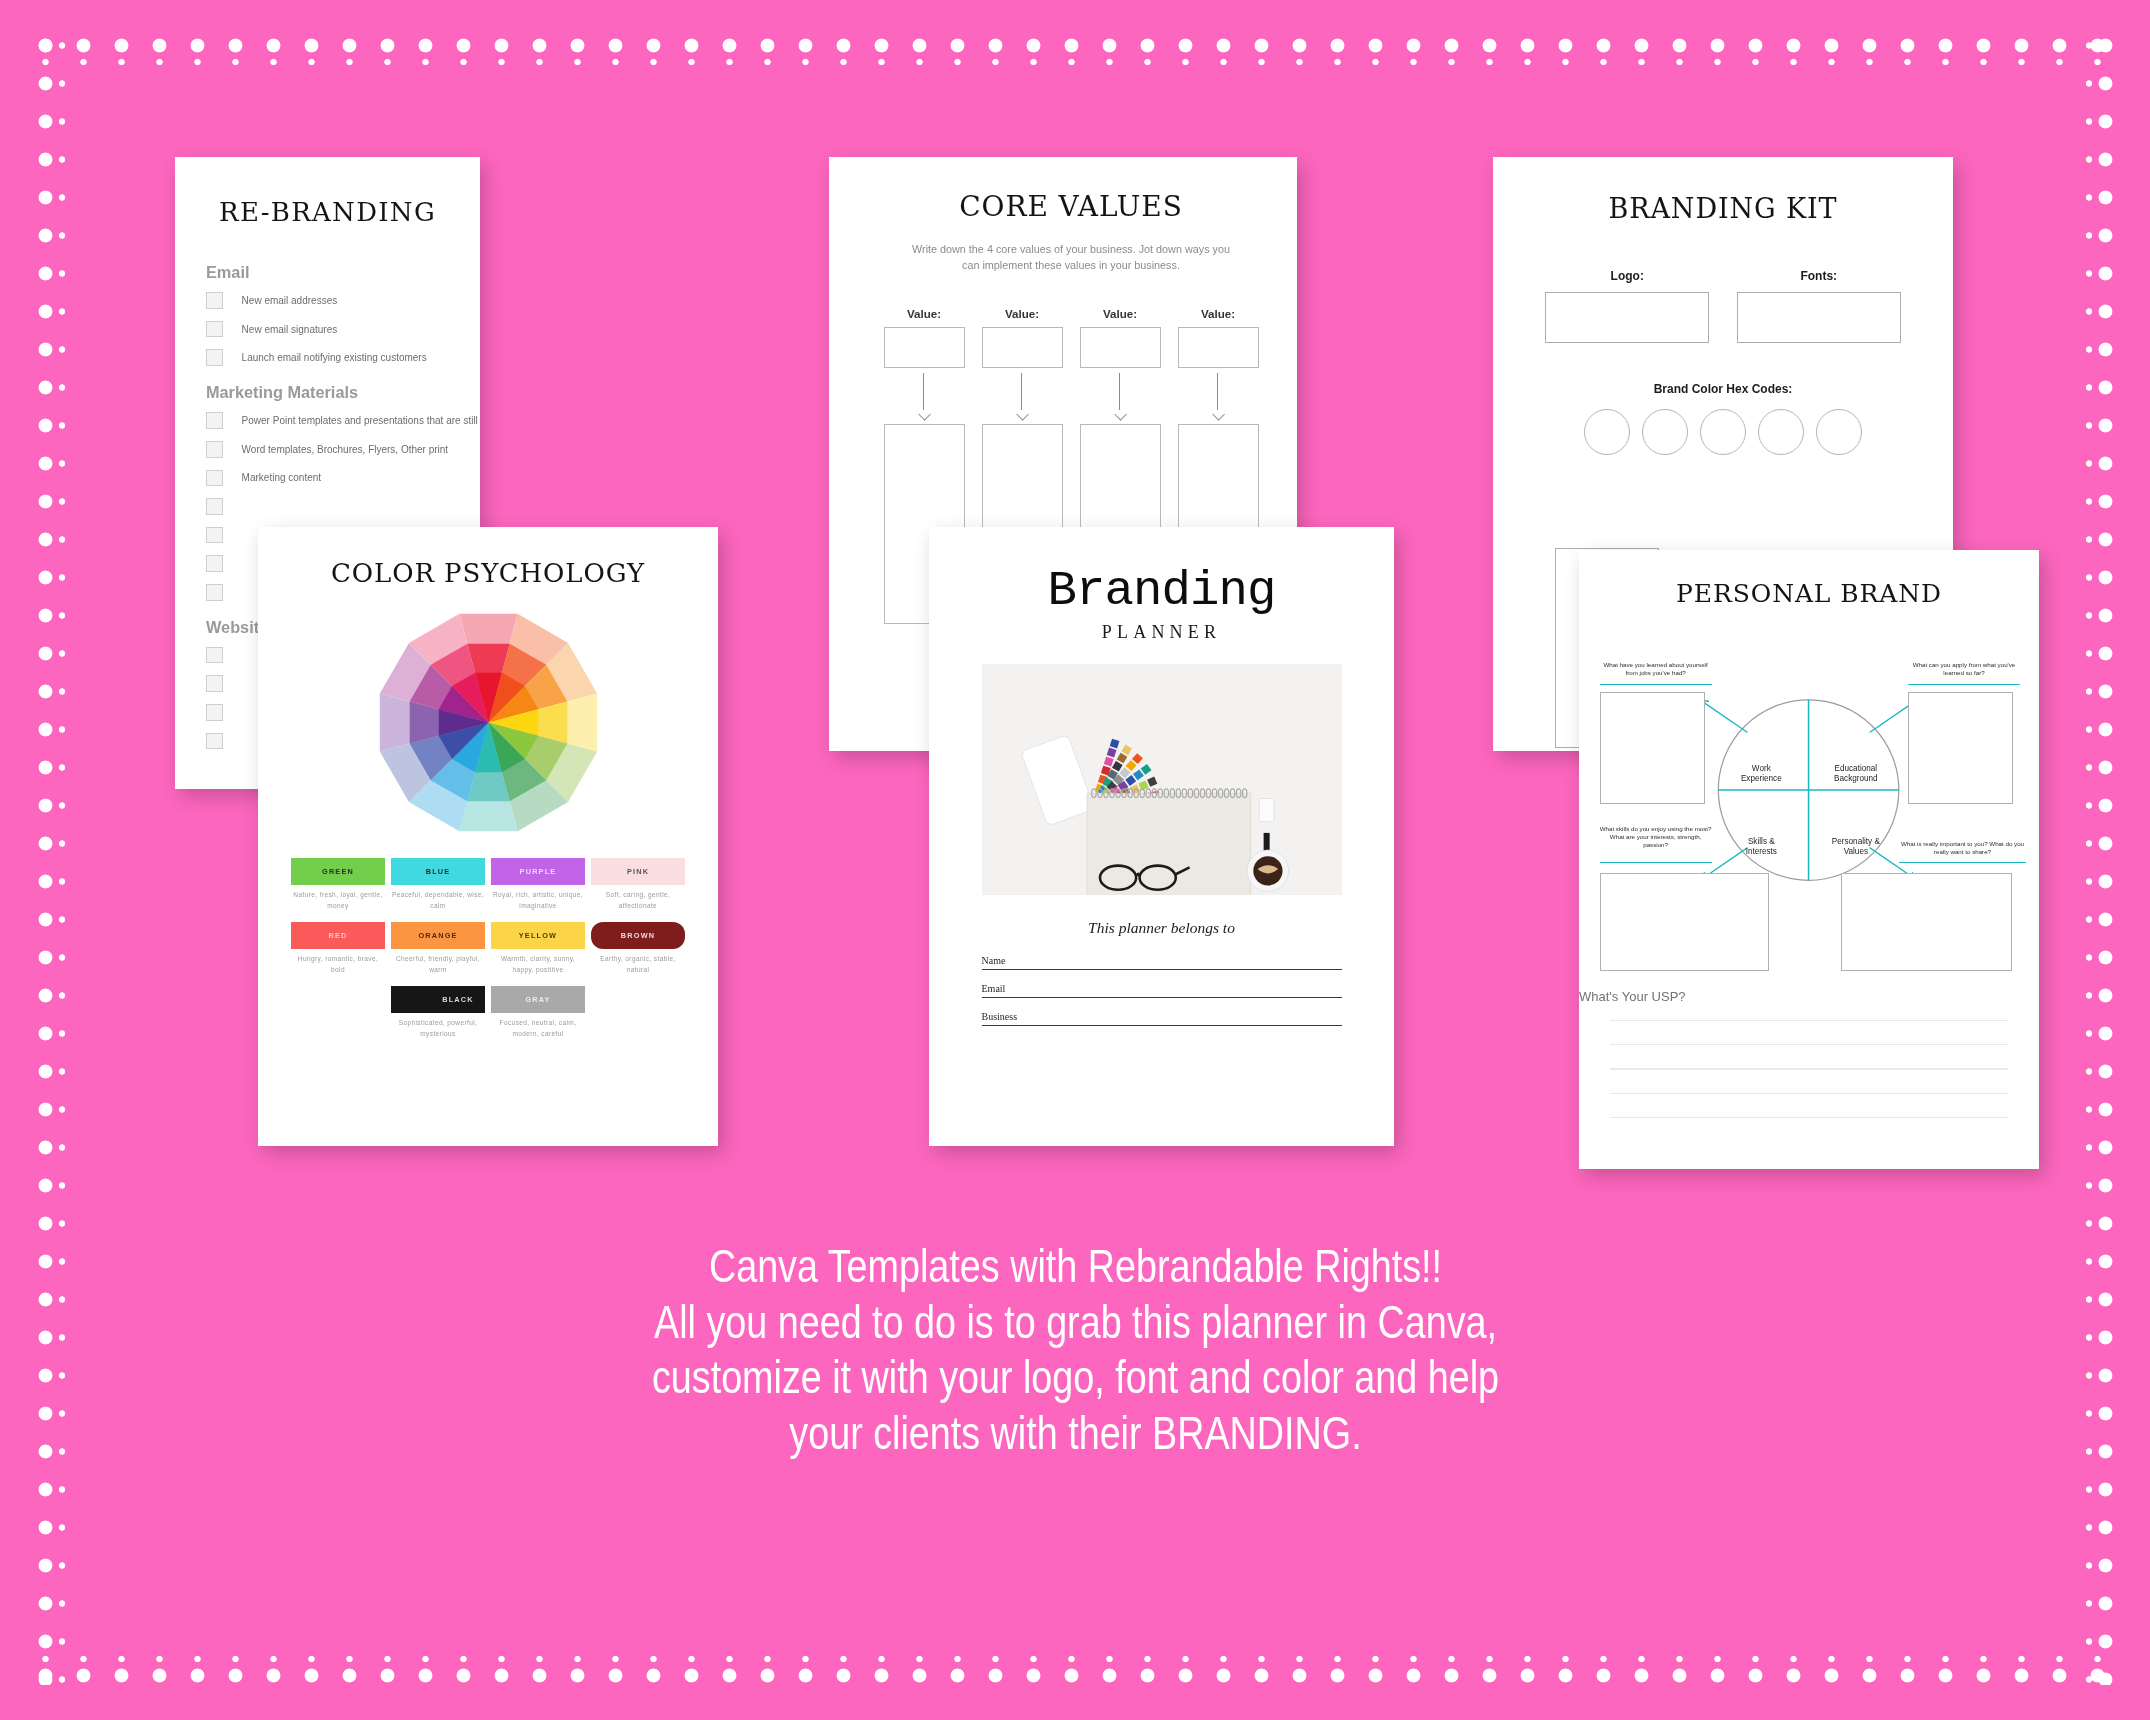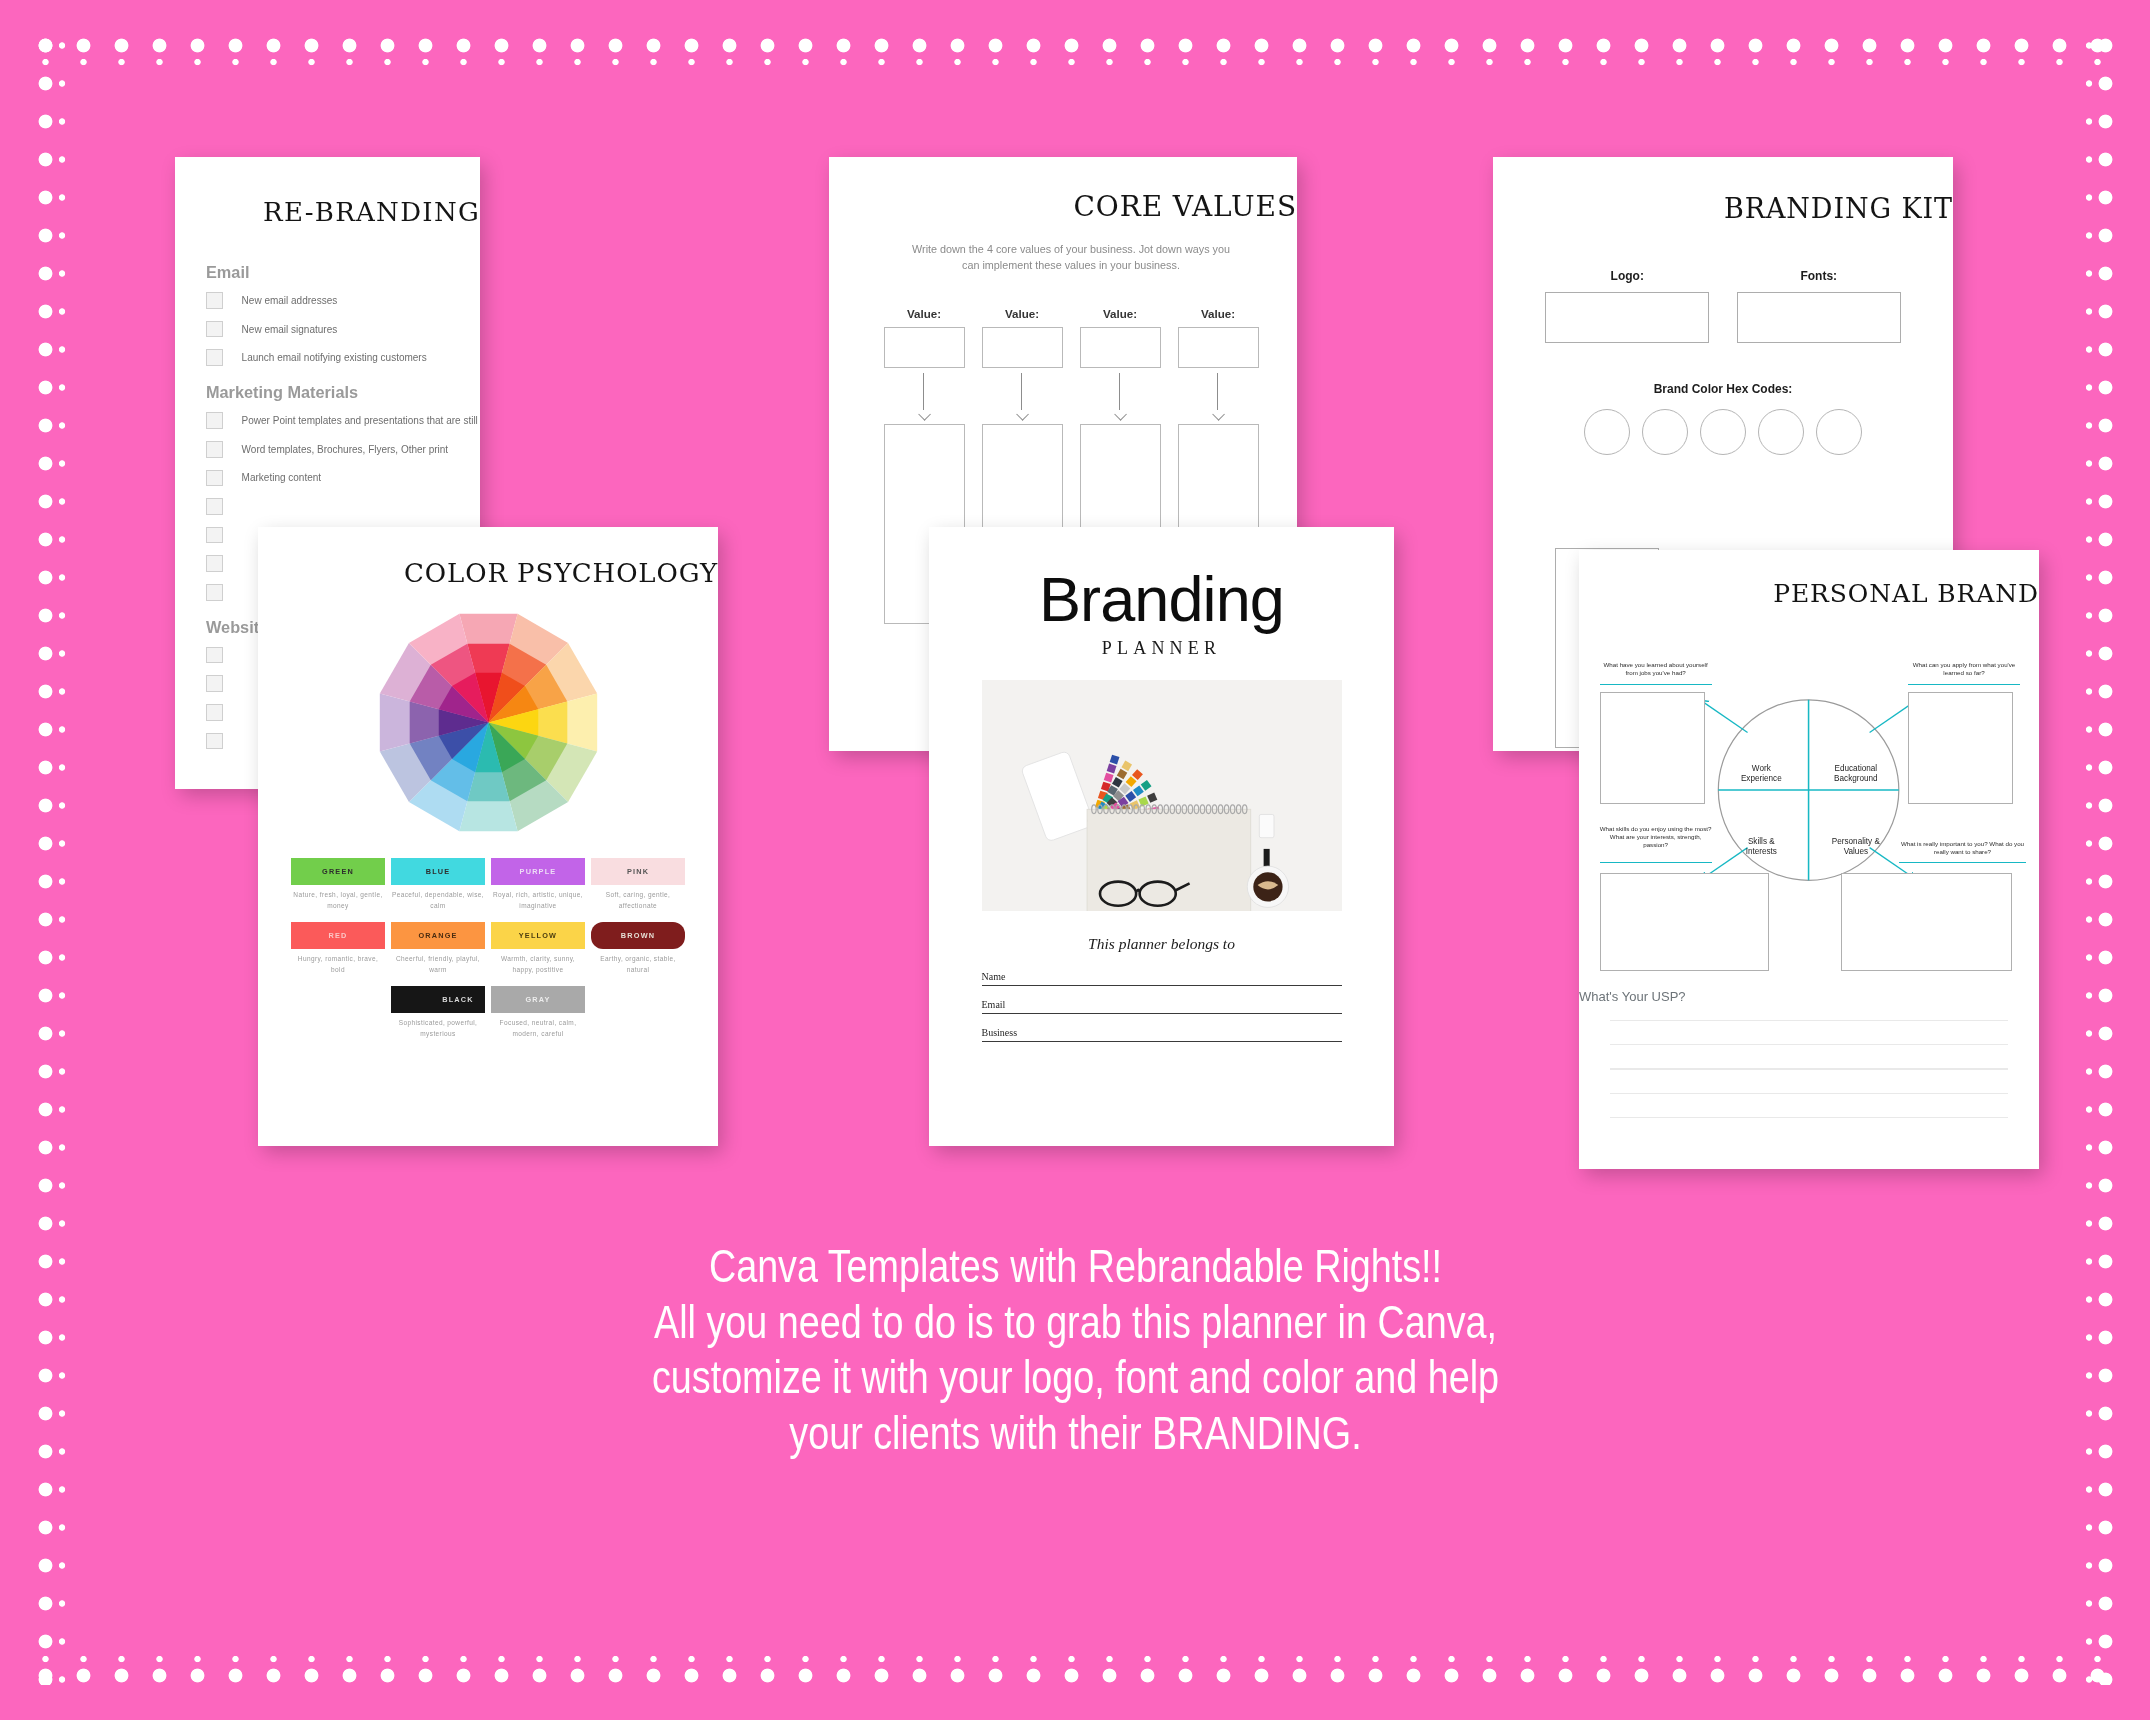--- a/index.html
+++ b/index.html
@@ -24,21 +24,21 @@
   
   .page{
     position:absolute;background:#ffffff;
     box-shadow:5.2px 6.9px 19px rgba(0,0,0,0.22);
     overflow:hidden;
   }
   .pg-title{
     text-align:center;font-family:"Liberation Serif", serif;
     font-weight:400;color:#141414;letter-spacing:1.7px;
   }
-  .ttl-cond{font-family:"DejaVu Serif", serif;text-align:right;}
+  .ttl-cond{font-family:"DejaVu Serif", serif;}
 
   
   #page-rebranding{left:175px;top:157px;width:305px;height:632px;}
   #page-rebranding .pg-title{font-size:26px;margin-top:40px;letter-spacing:1.3px;}
   .rb-body{padding:0 31px;margin-top:36px;}
   .rb-section{font-size:16.3px;font-weight:bold;color:#9a9a9a;margin:17px 0 10.3px 0;}
   .rb-item{display:flex;align-items:center;margin:0 0 12px 0;}
   .rb-box{width:14.6px;height:14.6px;border:0.9px solid #cfcfcf;background:#f3f3f3;flex:0 0 auto;}
   .rb-label{font-size:10px;color:#6d6d6d;margin-left:19px;white-space:nowrap;}
 
@@ -74,21 +74,21 @@
   .swatch-grid{padding:0 33px;margin-top:22.4px;}
   .sw-row{display:flex;gap:6px;margin-bottom:11.2px;}
   .sw-cell{width:95px;}
   .sw-cell.empty{visibility:hidden;}
   .sw-chip{height:27.5px;display:flex;align-items:center;justify-content:center;}
   .sw-name{font-size:7.3px;letter-spacing:1.2px;font-weight:600;}
   .sw-desc{margin-top:5.2px;font-size:6.5px;line-height:1.55;text-align:center;color:#9a9a9a;letter-spacing:0.4px;}
 
   
   #page-planner{left:929px;top:527px;width:465px;height:619px;}
-  .bp-title{text-align:center;font-family:Liberation Sans, sans-serif;font-weight:300;font-size:63px;color:#0d0d0d;margin-top:36px;letter-spacing:-0.9px;}
+  .bp-title{text-align:center;font-family:Liberation Mono, monospace;font-weight:300;font-size:49px;color:#0d0d0d;margin-top:36px;letter-spacing:-0.9px;}
   .bp-sub{text-align:center;font-family:"Liberation Serif",serif;font-size:18px;letter-spacing:5.2px;color:#1a1a1a;margin-top:3.4px;}
   .bp-photo{margin:20.6px auto 0;width:360px;height:231px;position:relative;overflow:hidden;background:#f2f1ef;}
   .bp-belongs{text-align:center;font-family:"Liberation Serif",serif;font-style:italic;font-size:15.5px;color:#1c1c1c;margin-top:24px;}
   .bp-fields{width:360px;margin:15.5px auto 0;}
   .bp-field{border-bottom:1.4px solid #3a3a3a;padding-bottom:1.7px;margin-bottom:10.3px;}
   .bp-field span{font-family:"Liberation Serif",serif;font-size:10px;color:#262626;}
 
   
   #page-personal{left:1579px;top:550px;width:460px;height:619px;}
   #page-personal .pg-title{font-size:25px;margin-top:29px;letter-spacing:0.9px;}

